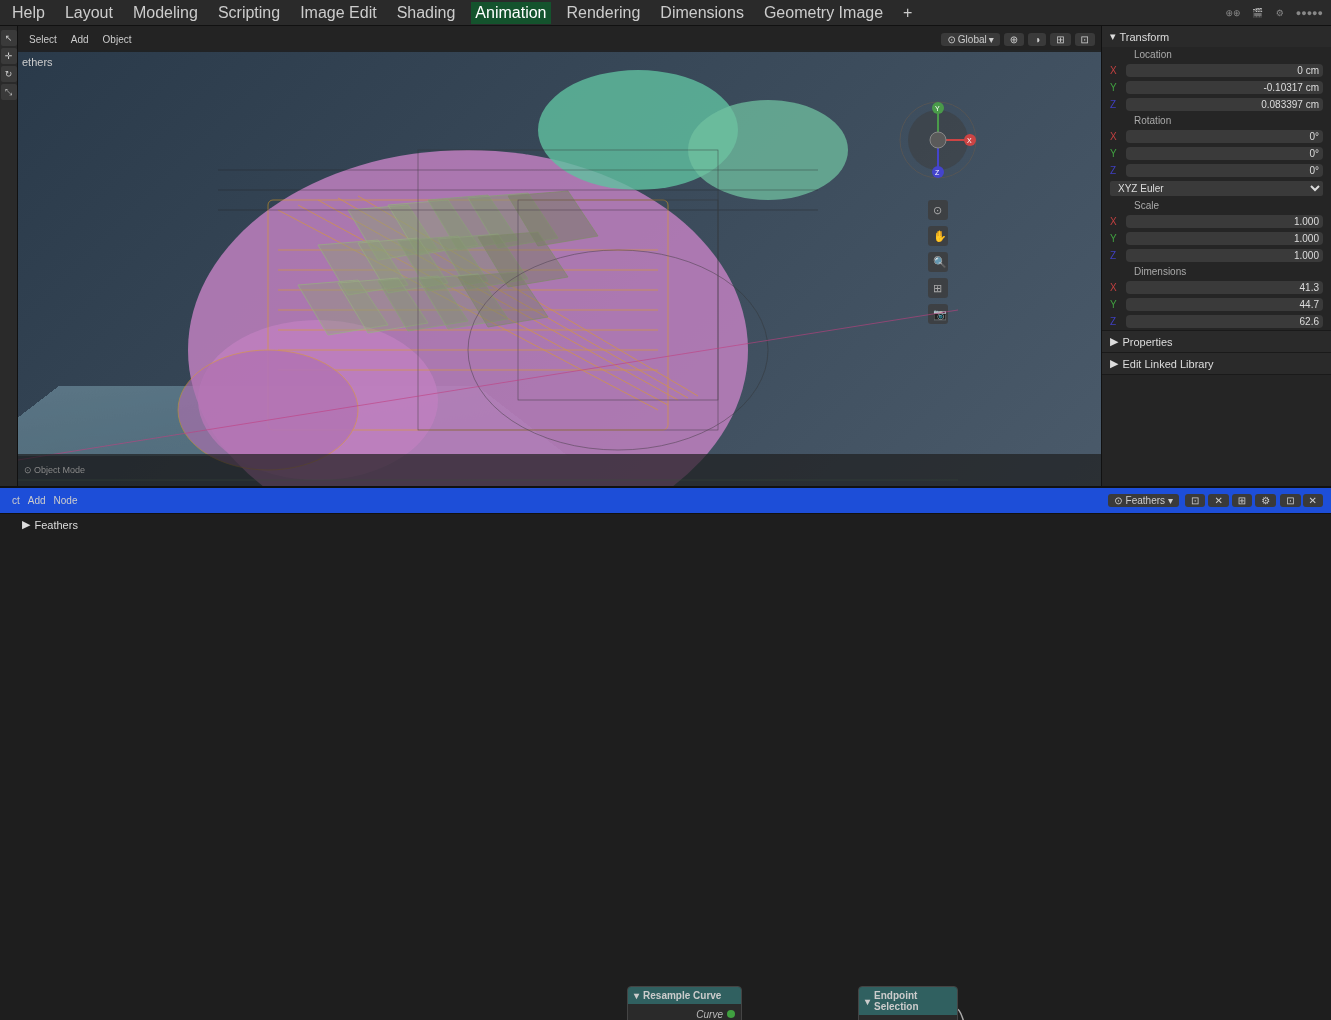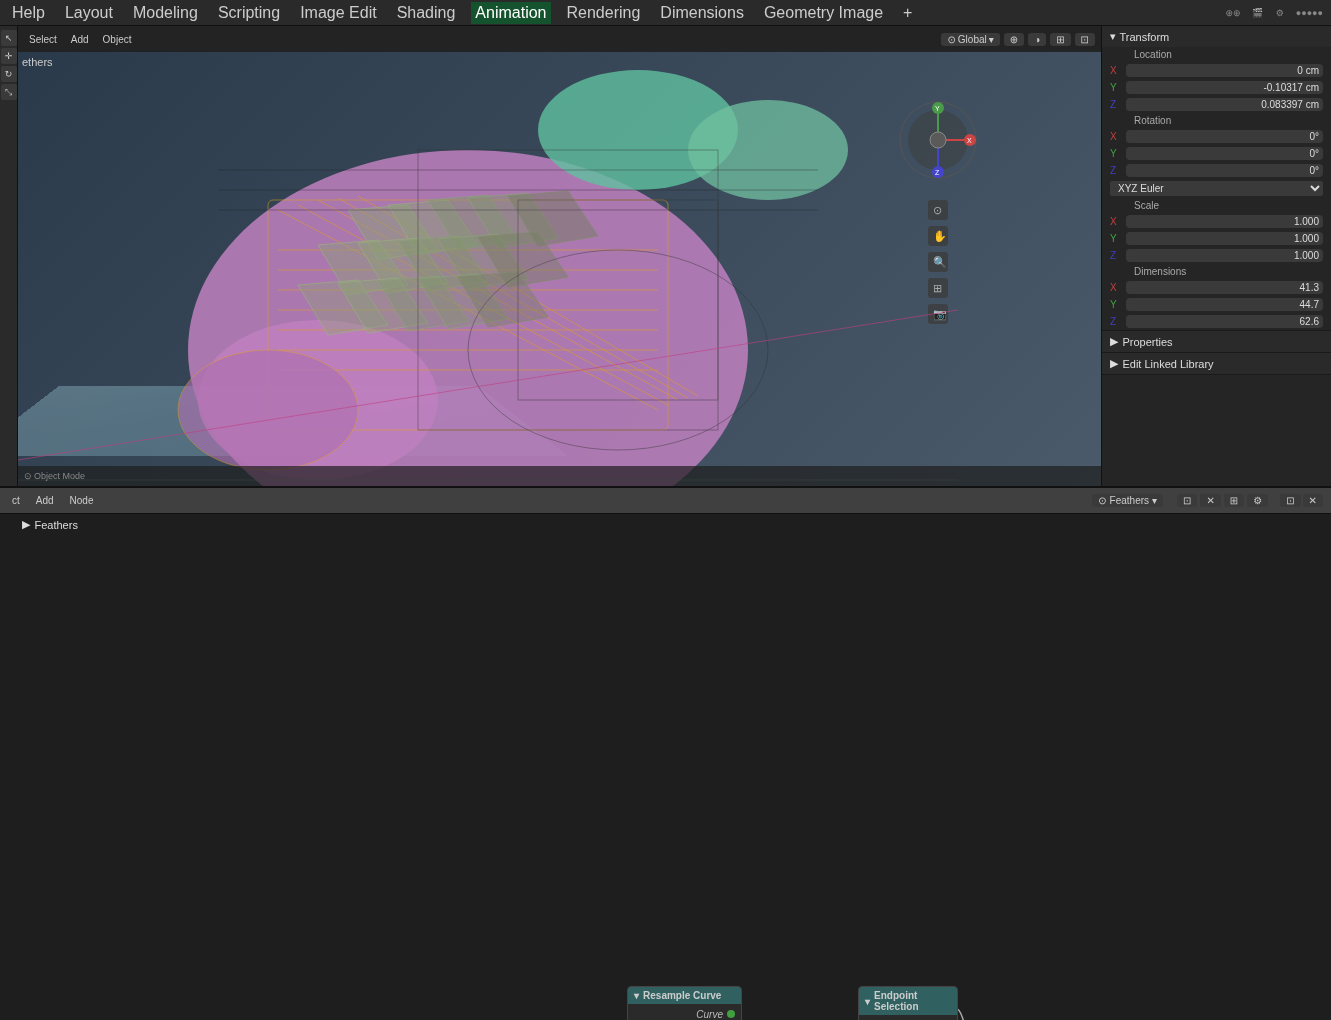--- a/index.html
+++ b/index.html
@@ -36,21 +36,21 @@
     
     #viewport-header-bar { position: absolute; top: 0; left: 0; right: 0; height: 26px; background: rgba(30,30,30,0.85); display: flex; align-items: center; padding: 0 6px; gap: 4px; z-index: 10; }
     .vp-menu { font-size: 10px; color: #ccc; padding: 2px 5px; cursor: pointer; }
     .vp-control { font-size: 10px; color: #ccc; background: #3a3a3a; padding: 1px 6px; border-radius: 3px; cursor: pointer; display: flex; align-items: center; gap: 2px; }
 
     
     #feathers-label { position: absolute; top: 30px; left: 4px; font-size: 11px; color: #ccc; z-index: 10; }
 
     
     #node-area { height: 534px; background: #1e1e1e; position: relative; overflow: hidden; border-top: 2px solid #111; }
-    #node-header { height: 26px; background: #404040; display: flex; align-items: center; padding: 0 8px; gap: 8px; border-bottom: 1px solid #111; }
+    #node-header { height: 26px; background: #1d4ed8; display: flex; align-items: center; padding: 0 8px; border-bottom: 1px solid #111; }
     .node-menu { font-size: 10px; color: #ccc; padding: 2px 4px; cursor: pointer; }
     #node-canvas { position: absolute; top: 26px; left: 0; right: 0; bottom: 0; }
 
     
     .node-box { position: absolute; background: #2a2a2a; border: 1px solid #444; border-radius: 4px; min-width: 100px; font-size: 10px; }
     .node-header { padding: 3px 6px; border-radius: 3px 3px 0 0; font-size: 10px; font-weight: bold; display: flex; align-items: center; gap: 4px; cursor: pointer; }
     .node-body { padding: 2px 0; }
     .node-row { display: flex; align-items: center; padding: 1px 6px; gap: 4px; min-height: 16px; }
     .node-row .label { color: #bbb; font-size: 10px; flex: 1; font-style: italic; }
     .dot { width: 8px; height: 8px; border-radius: 50%; display: inline-block; flex-shrink: 0; }
@@ -61,21 +61,21 @@
     .nh-teal { background: #306060; }
 
     
     #connections-svg { position: absolute; top: 0; left: 0; width: 100%; height: 100%; pointer-events: none; z-index: 1; }
     .node-box { z-index: 2; }
 
     
     #node-feathers-btn { background: #3a3a3a; border-radius: 3px; padding: 1px 6px; font-size: 10px; color: #ccc; cursor: pointer; display: flex; align-items: center; gap: 3px; }
 
     
-    #vp-bottom { position: absolute; bottom: 0; left: 0; right: 0; height: 20px; background: rgba(30,30,30,0.7); display: flex; align-items: center; padding: 0 6px; gap: 8px; }
+    #vp-bottom { position: absolute; bottom: 0; left: 0; right: 0; height: 32px; background: rgba(30,30,30,0.7); display: flex; align-items: center; padding: 0 6px; gap: 8px; }
   </style>
 </head>
 <body>
 
 <div id="top-menu">
   <span class="menu-item">Help</span>
   <span class="menu-item">Layout</span>
   <span class="menu-item">Modeling</span>
   <span class="menu-item">Scripting</span>
   <span class="menu-item">Image Edit</span>

